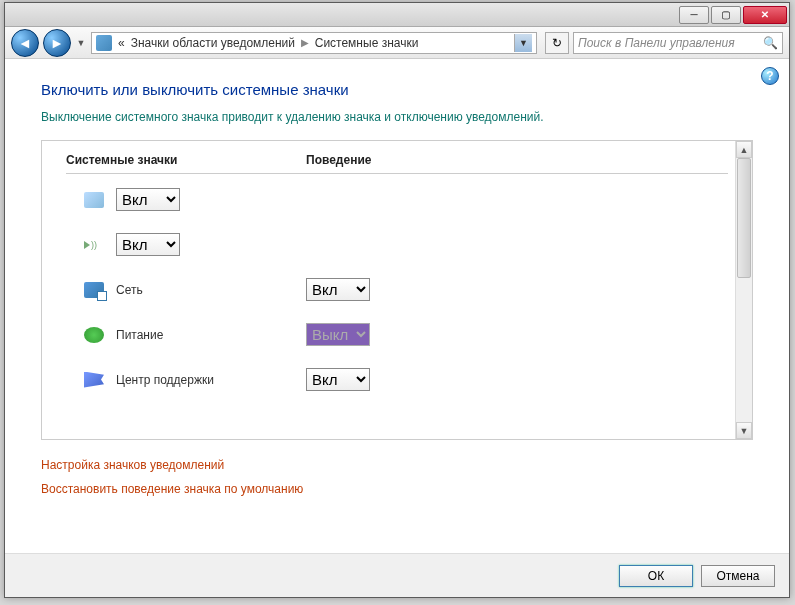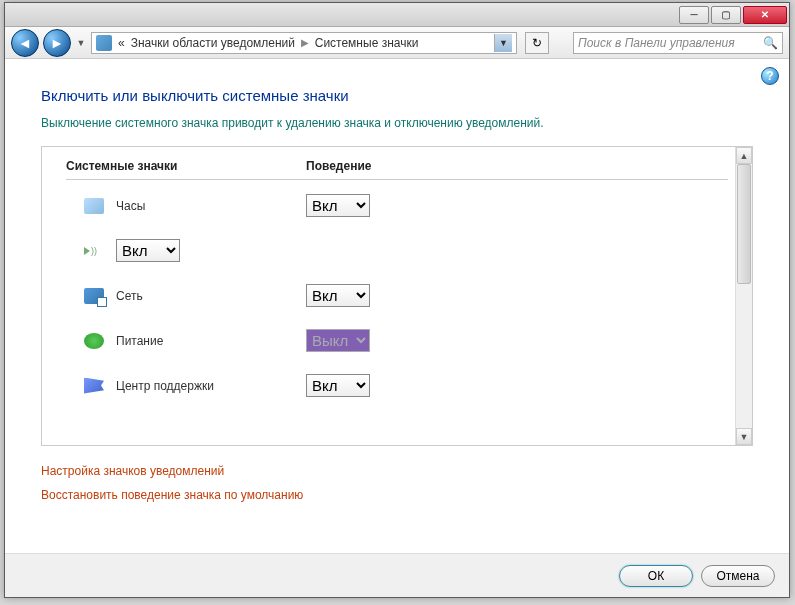--- a/index.html
+++ b/index.html
@@ -14,27 +14,27 @@
     
     .navbar { height: 32px; background: linear-gradient(to bottom, #fafafa, #e8e8e8); border-bottom: 1px solid #ccc; display: flex; align-items: center; padding: 0 6px; gap: 4px; }
     .nav-btn { width: 28px; height: 28px; border-radius: 50%; background: radial-gradient(circle at 30% 30%, #8cf, #048); border: 1px solid #036; display: flex; align-items: center; justify-content: center; color: #fff; font-size: 14px; cursor: pointer; }
     .nav-dd { width: 12px; height: 28px; display: flex; align-items: center; justify-content: center; font-size: 9px; color: #555; cursor: pointer; }
     
     .addrbar { flex: 1; height: 22px; border: 1px solid #aaa; background: #fff; display: flex; align-items: center; padding: 0 4px; font-size: 12px; color: #333; gap: 6px; margin-right: 4px; }
     .addr-icon { width: 16px; height: 16px; background: linear-gradient(135deg, #6ad, #48b); border-radius: 2px; }
     .addr-sep { color: #888; font-size: 10px; }
     .addr-end { margin-left: auto; width: 18px; height: 18px; background: linear-gradient(to bottom, #cde, #9bd); border-left: 1px solid #aaa; display:flex; align-items:center; justify-content:center; font-size:9px; color:#333; }
     .refresh-btn { width: 24px; height: 22px; border: 1px solid #aaa; background: #f4f4f4; display: flex; align-items: center; justify-content: center; font-size: 12px; cursor: pointer; }
-    .searchbox { width: 210px; height: 22px; border: 1px solid #aaa; background: #fff; display: flex; align-items: center; padding: 0 4px; font-size: 12px; color: #888; font-style: italic; margin-left: 20px; }
+    .searchbox { width: 210px; height: 22px; border: 1px solid #aaa; background: #fff; display: flex; align-items: center; padding: 0 4px; font-size: 12px; color: #888; font-style: italic; }
     .searchbox .sicon { margin-left: auto; color: #36a; font-style: normal; }
     
     .content { position: relative; padding: 14px 36px 0 36px; height: calc(100% - 24px - 32px - 44px); overflow: hidden; }
     .help-btn { position: absolute; top: 8px; right: 10px; width: 18px; height: 18px; border-radius: 50%; background: radial-gradient(circle at 30% 30%, #aef, #27c); color: #fff; font-size: 12px; font-weight: bold; display: flex; align-items: center; justify-content: center; cursor: pointer; border: 1px solid #159; }
     
-    h1 { font-size: 15px; font-weight: normal; color: #003399; margin-bottom: 12px; margin-top: 14px; }
+    h1 { font-size: 15px; font-weight: normal; color: #003399; margin-bottom: 12px; margin-top: 8px; }
     .desc { font-size: 12px; color: #0f766e; margin-bottom: 16px; }
     
     .panel { border: 1px solid #ccc; height: 300px; position: relative; padding: 12px 24px; background: #fff; }
     .scrollbar { position: absolute; right: 0; top: 0; width: 17px; height: 100%; background: #f0f0f0; border-left: 1px solid #ddd; }
     .sb-arrow { height: 17px; background: linear-gradient(to bottom, #fafafa, #e0e0e0); border: 1px solid #ccc; display:flex; align-items:center; justify-content:center; font-size:9px; color:#555; }
     .sb-thumb { position:absolute; top:17px; left:1px; right:1px; height: 120px; background: linear-gradient(to right, #e8e8e8, #d0d0d0); border: 1px solid #bbb; border-radius: 2px; }
     
     .cols { display: flex; font-size: 12px; font-weight: bold; color: #222; border-bottom: 1px solid #ccc; padding-bottom: 6px; margin-bottom: 14px; }
     .col1 { width: 240px; }
     .col2 { flex: 1; }
@@ -51,21 +51,21 @@
     .ic-vol::after { content:"))"; font-size:9px; color:#7a7; margin-left:1px; }
     .ic-net { background: linear-gradient(135deg, #59d, #37a); border-radius: 2px; position:relative; }
     .ic-net::after { content:""; position:absolute; right:-3px; bottom:-3px; width:8px; height:8px; background:#fff; border:1px solid #37a; }
     .ic-pwr { background: radial-gradient(circle, #5c5, #393); border-radius: 50%; width:14px; height:14px; }
     .ic-flag { background: linear-gradient(135deg, #79f, #46c); clip-path: polygon(0 0, 100% 20%, 85% 50%, 100% 80%, 0 100%); }
     
     .links { margin-top: 18px; font-size: 12px; }
     .links a { color: #c2410c; text-decoration: none; display: block; margin-bottom: 10px; cursor: pointer; }
     
     .footer { position: absolute; bottom: 0; left: 0; right: 0; height: 44px; background: #f0f0f0; border-top: 1px solid #ddd; display: flex; align-items: center; justify-content: flex-end; padding: 0 14px; gap: 8px; }
-    .btn { min-width: 74px; height: 22px; font-size: 12px; border: 1px solid #888; background: linear-gradient(to bottom, #fdfdfd, #e4e4e4); border-radius: 11px; cursor: pointer; padding: 0 12px; }
+    .btn { min-width: 74px; height: 22px; font-size: 12px; border: 1px solid #888; background: linear-gradient(to bottom, #fdfdfd, #e4e4e4); border-radius: 0; cursor: pointer; padding: 0 12px; }
     .btn.primary { border: 1px solid #3c7fb1; box-shadow: 0 0 2px #5ca; }
   </style>
 </head>
 <body>
 
 <div class="window">
 
   <div class="titlebar">
     <div class="win-btns">
       <div class="win-btn">─</div>
@@ -100,21 +100,20 @@
     <p class="desc">Выключение системного значка приводит к удалению значка и отключению уведомлений.</p>
 
     <div class="panel">
       <div class="cols">
         <div class="col1">Системные значки</div>
         <div class="col2">Поведение</div>
       </div>
 
       <div class="row">
         <div class="ic ic-clock"></div>
-        <div class="lbl">Часы</div>
         <select>
           <option selected="">Вкл</option>
           <option>Выкл</option>
         </select>
       </div>
 
       <div class="row">
         <div class="ic ic-vol"></div>
         <select>
           <option selected="">Вкл</option>

